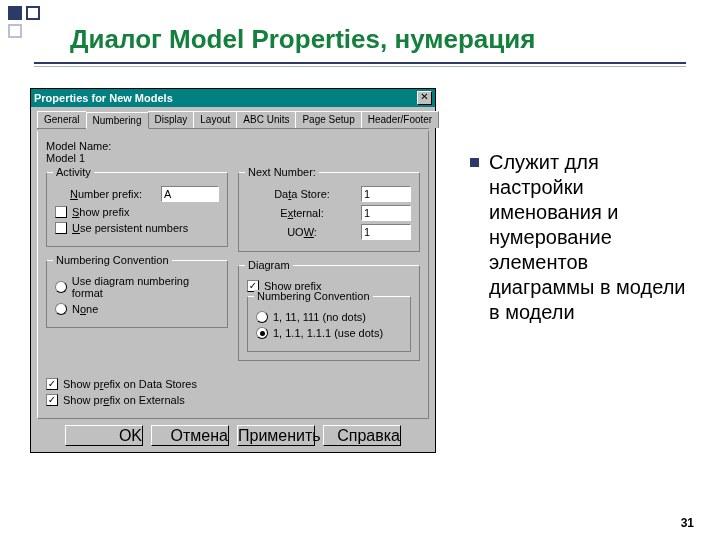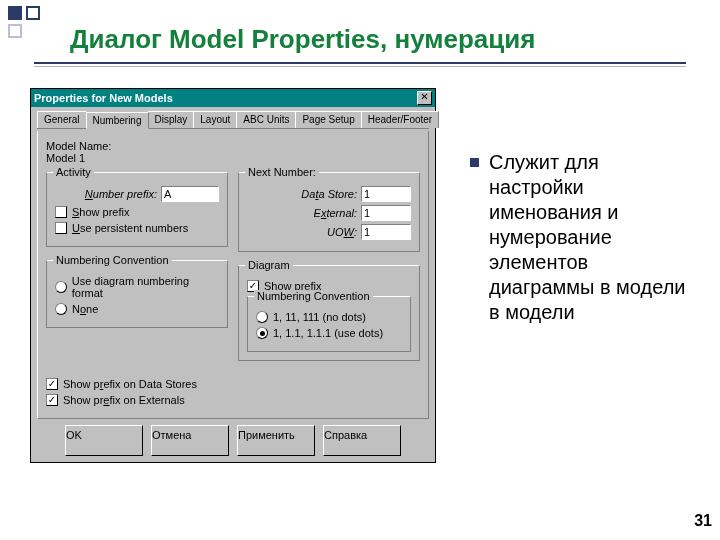--- a/index.html
+++ b/index.html
@@ -120,21 +120,21 @@
     background: #c0c0c0;
     padding: 0 3px;
     font-size: 11px;
   }
   .field-row {
     display: flex;
     align-items: center;
     margin: 3px 0;
     gap: 4px;
   }
-  .field-row .flabel { flex: 1; text-align: right; font-size: 11px; font-style: italic; }
+  .field-row .flabel { flex: 1; text-align: center; font-size: 11px; }
   .txt {
     width: 50px;
     height: 16px;
     border: 1px solid #000;
     border-top-color:#808080; border-left-color:#808080;
     border-right-color:#fff; border-bottom-color:#fff;
     background: #fff;
     font-size: 11px;
     padding: 0 2px;
   }
@@ -159,26 +159,26 @@
   .rdo .dot { width: 5px; height: 5px; background:#000; border-radius:50%; }
   .chk .mark { font-size: 10px; color:#000; }
   .u { text-decoration: underline; }
   .btn-row {
     display: flex;
     justify-content: center;
     gap: 8px;
     margin-top: 6px;
   }
   .btn {
-    width: 78px; height: 31px;
+    width: 78px; height: 21px;
     background: #c0c0c0;
     border: 1px solid #000;
     border-top-color:#fff; border-left-color:#fff;
-    font-size: 11px;
-    text-align: left;
+    font-size: 16px;
+    text-align: right;
     line-height: 19px;
   }
   .bullet-box {
     position: absolute;
     top: 150px; left: 470px;
     width: 220px;
     display: flex;
     gap: 10px;
   }
   .bullet-sq {
@@ -187,22 +187,22 @@
     margin-top: 8px;
     flex-shrink: 0;
   }
   .bullet-text {
     font-size: 20px;
     line-height: 1.25;
     color: #000;
   }
   .page-num {
     position: absolute;
-    bottom: 10px; right: 8px;
-    font-size: 16px;
+    bottom: 10px; right: 26px;
+    font-size: 12px;
     font-weight: bold;
     margin-left: 36px;
   }
 </style>
 </head>
 <body>
 
 <div class="corner-deco">
   <div class="sq sq1"></div>
     <div class="sq sq2"></div>

